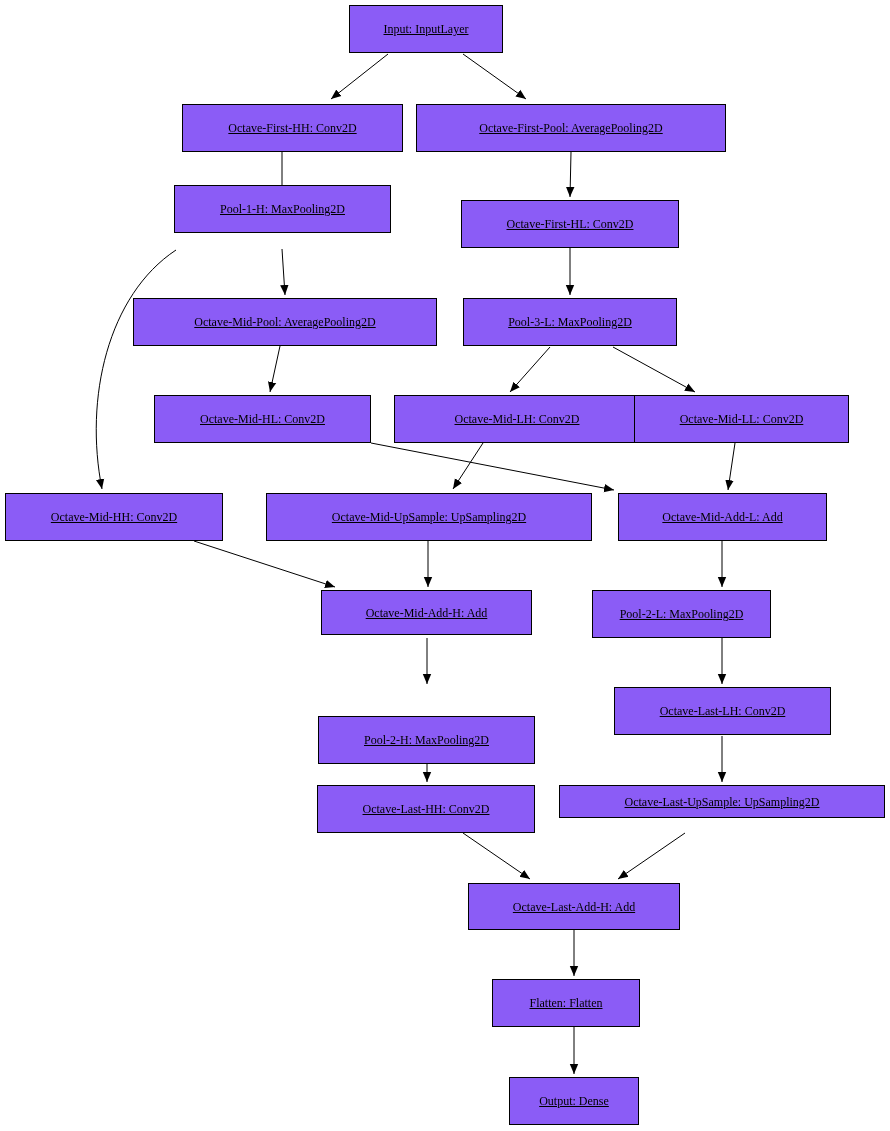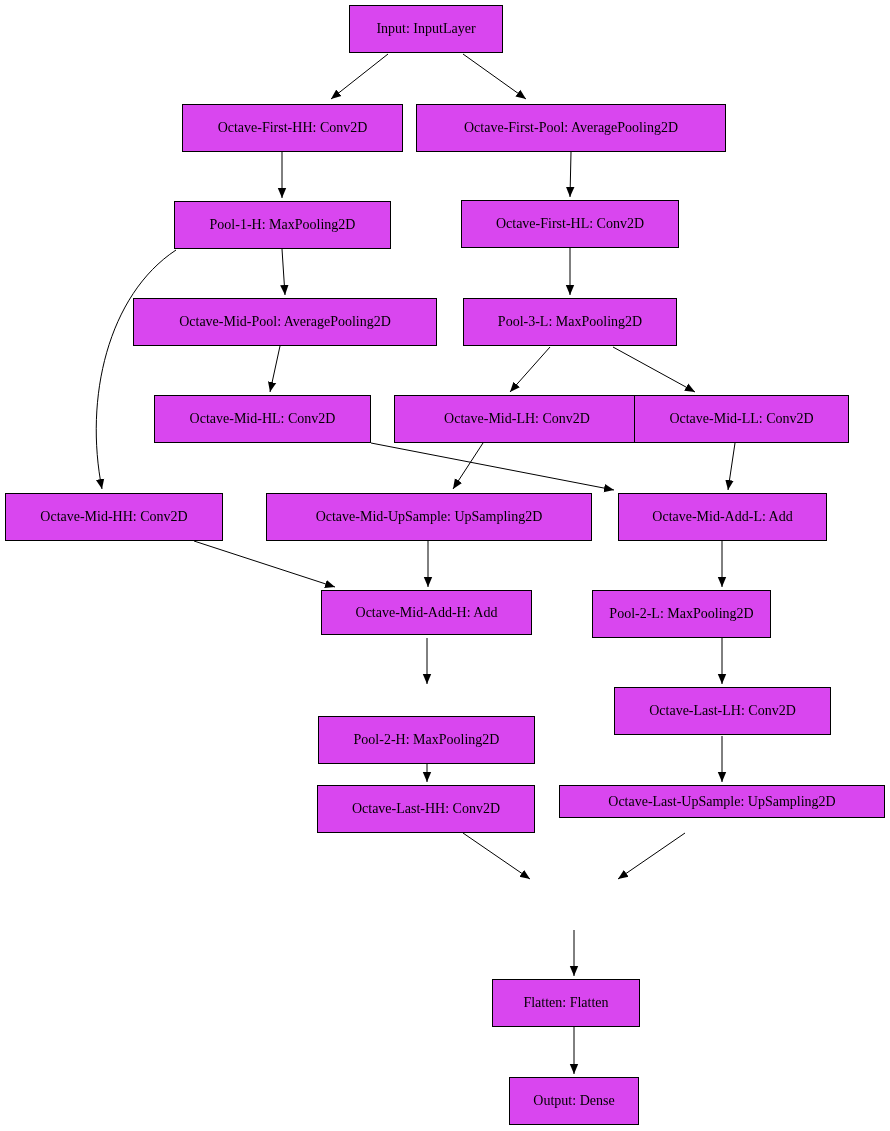--- a/index.html
+++ b/index.html
@@ -12,29 +12,30 @@
   }
   #edges {
     position: absolute;
     left: 0; top: 0;
     width: 890px; height: 1131px;
   }
   .node {
     position: absolute;
     box-sizing: border-box;
     border: 1px solid #000000;
-    background: #d946ef;
+    background: #8b5cf6;
     color: #000000;
     display: flex;
     align-items: center;
     justify-content: center;
-    font-size: 14px;
+    font-size: 12px;
     line-height: 1;
     white-space: nowrap;
     overflow: hidden;
+    text-decoration: underline;
   }
   .edge {
     stroke: #000000;
     stroke-width: 1;
     fill: none;
   }
 </style>
 </head>
 <body>
 
@@ -68,32 +69,33 @@
     <path class="edge" d="M722,736 L722,782" marker-end="url(#arrow)"></path>
     <path class="edge" d="M463,833 L530,879" marker-end="url(#arrow)"></path>
     <path class="edge" d="M685,833 L618,879" marker-end="url(#arrow)"></path>
     <path class="edge" d="M574,930 L574,976" marker-end="url(#arrow)"></path>
     <path class="edge" d="M574,1027 L574,1074" marker-end="url(#arrow)"></path>
   </svg>
 
   <div class="node" style="left:349px; top:5px;   width:154px; height:48px">Input: InputLayer</div>
   <div class="node" style="left:182px; top:104px; width:221px; height:48px">Octave-First-HH: Conv2D</div>
   <div class="node" style="left:416px; top:104px; width:310px; height:48px">Octave-First-Pool: AveragePooling2D</div>
-  <div class="node" style="left:174px; top:201px; width:217px; height:48px">Pool-1-H: MaxPooling2D</div>
+  <div class="node" style="left:174px; top:185px; width:217px; height:48px">Pool-1-H: MaxPooling2D</div>
   <div class="node" style="left:461px; top:200px; width:218px; height:48px">Octave-First-HL: Conv2D</div>
   <div class="node" style="left:133px; top:298px; width:304px; height:48px">Octave-Mid-Pool: AveragePooling2D</div>
   <div class="node" style="left:463px; top:298px; width:214px; height:48px">Pool-3-L: MaxPooling2D</div>
   <div class="node" style="left:154px; top:395px; width:217px; height:48px">Octave-Mid-HL: Conv2D</div>
   <div class="node" style="left:394px; top:395px; width:246px; height:48px">Octave-Mid-LH: Conv2D</div>
   <div class="node" style="left:634px; top:395px; width:215px; height:48px">Octave-Mid-LL: Conv2D</div>
   <div class="node" style="left:5px;   top:493px; width:218px; height:48px">Octave-Mid-HH: Conv2D</div>
   <div class="node" style="left:266px; top:493px; width:326px; height:48px">Octave-Mid-UpSample: UpSampling2D</div>
   <div class="node" style="left:618px; top:493px; width:209px; height:48px">Octave-Mid-Add-L: Add</div>
   <div class="node" style="left:321px; top:590px; width:211px; height:45px">Octave-Mid-Add-H: Add</div>
   <div class="node" style="left:592px; top:590px; width:179px; height:48px">Pool-2-L: MaxPooling2D</div>
   <div class="node" style="left:318px; top:716px; width:217px; height:48px">Pool-2-H: MaxPooling2D</div>
   <div class="node" style="left:614px; top:687px; width:217px; height:48px">Octave-Last-LH: Conv2D</div>
   <div class="node" style="left:317px; top:785px; width:218px; height:48px">Octave-Last-HH: Conv2D</div>
   <div class="node" style="left:559px; top:785px; width:326px; height:33px">Octave-Last-UpSample: UpSampling2D</div>
+  <div class="node" style="left:468px; top:883px; width:212px; height:47px">Octave-Last-Add-H: Add</div>
   <div class="node" style="left:492px; top:979px; width:148px; height:48px">Flatten: Flatten</div>
   <div class="node" style="left:509px; top:1077px; width:130px; height:48px">Output: Dense</div>
 
 </div>
 
 </body></html>

